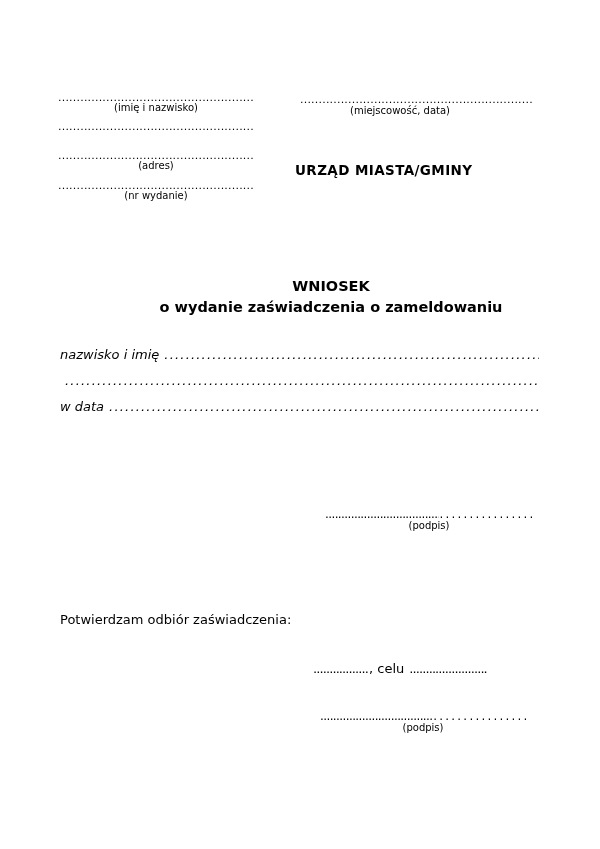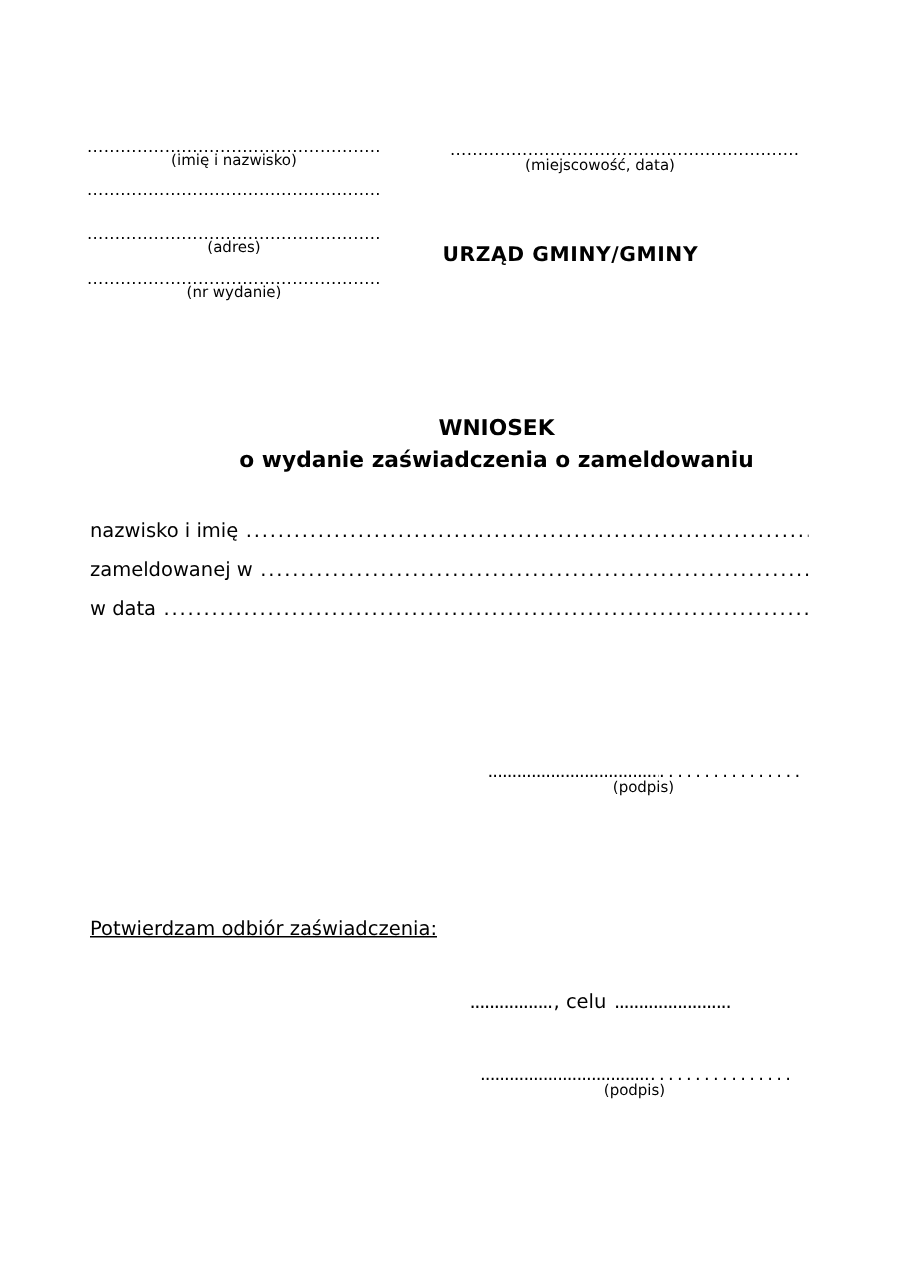--- a/index.html
+++ b/index.html
@@ -46,20 +46,21 @@
     margin-left:31px;
   }
   .body-text {
     width:479px;
     font-size:13px;
     line-height:26px;
   }
   .fill-line {
     display:flex;
     align-items:flex-end;
+    font-style:italic;
   }
   .fill-line .lead { white-space:nowrap; }
   .fill-line .bodydots {
     flex:1;
     overflow:hidden;
     white-space:nowrap;
     letter-spacing:1.2px;
     margin-left:5px;
     font-size:13px;
   }
@@ -77,21 +78,21 @@
     overflow:hidden;
     white-space:nowrap;
     letter-spacing:-0.6px;
   }
   .sig-dotline .wide {
     width:45%;
     overflow:hidden;
     white-space:nowrap;
     letter-spacing:2.2px;
   }
-  .plain-13 { font-size:13px; line-height:16px; white-space:nowrap;text-decoration:underline; }
+  .plain-13 { font-size:13px; line-height:16px; white-space:nowrap; }
   .date-line {
     display:flex;
     align-items:baseline;
     font-size:13px;
     line-height:16px;
   }
   .date-line .ddots {
     overflow:hidden;
     white-space:nowrap;
     letter-spacing:-0.9px;
@@ -123,34 +124,33 @@
   <div class="abs dotline" style="left:58px; top:180px; width:196px;">
     <span class="dots">........................................................................................................................................................................................................</span>
   </div>
   <div class="abs small-label" style="left:58px; top:190px; width:196px;">(nr wydanie)</div>
 
   <div class="abs dotline" style="left:300px; top:94px; width:232px;">
     <span class="dots">........................................................................................................................................................................................................</span>
   </div>
   <div class="abs small-label" style="left:284px; top:105px; width:232px;">(miejscowość, data)</div>
 
-  <div class="abs office-title" style="left:295px; top:162px;">URZĄD GMINY/GMINY</div>
+  <div class="abs office-title" style="left:295px; top:162px;">URZĄD MIASTA/GMINY</div>
 
   <div class="abs doc-title" style="left:0; top:276px;">
     <div>WNIOSEK</div>
     <div>o wydanie zaświadczenia o zameldowaniu</div>
   </div>
 
   <div class="abs body-text" style="left:60px; top:342px;">
     <div class="fill-line">
       <span class="lead">nazwisko i imię</span>
       <span class="bodydots">........................................................................................................................................................................................................</span>
     </div>
     <div class="fill-line">
-      <span class="lead">zameldowanej w</span>
       <span class="bodydots">........................................................................................................................................................................................................</span>
     </div>
     <div class="fill-line">
       <span class="lead">w data</span>
       <span class="bodydots">........................................................................................................................................................................................................</span>
     </div>
   </div>
 
   <div class="abs sig-block" style="left:325px; top:508px; width:208px;">
     <div class="sig-dotline">

